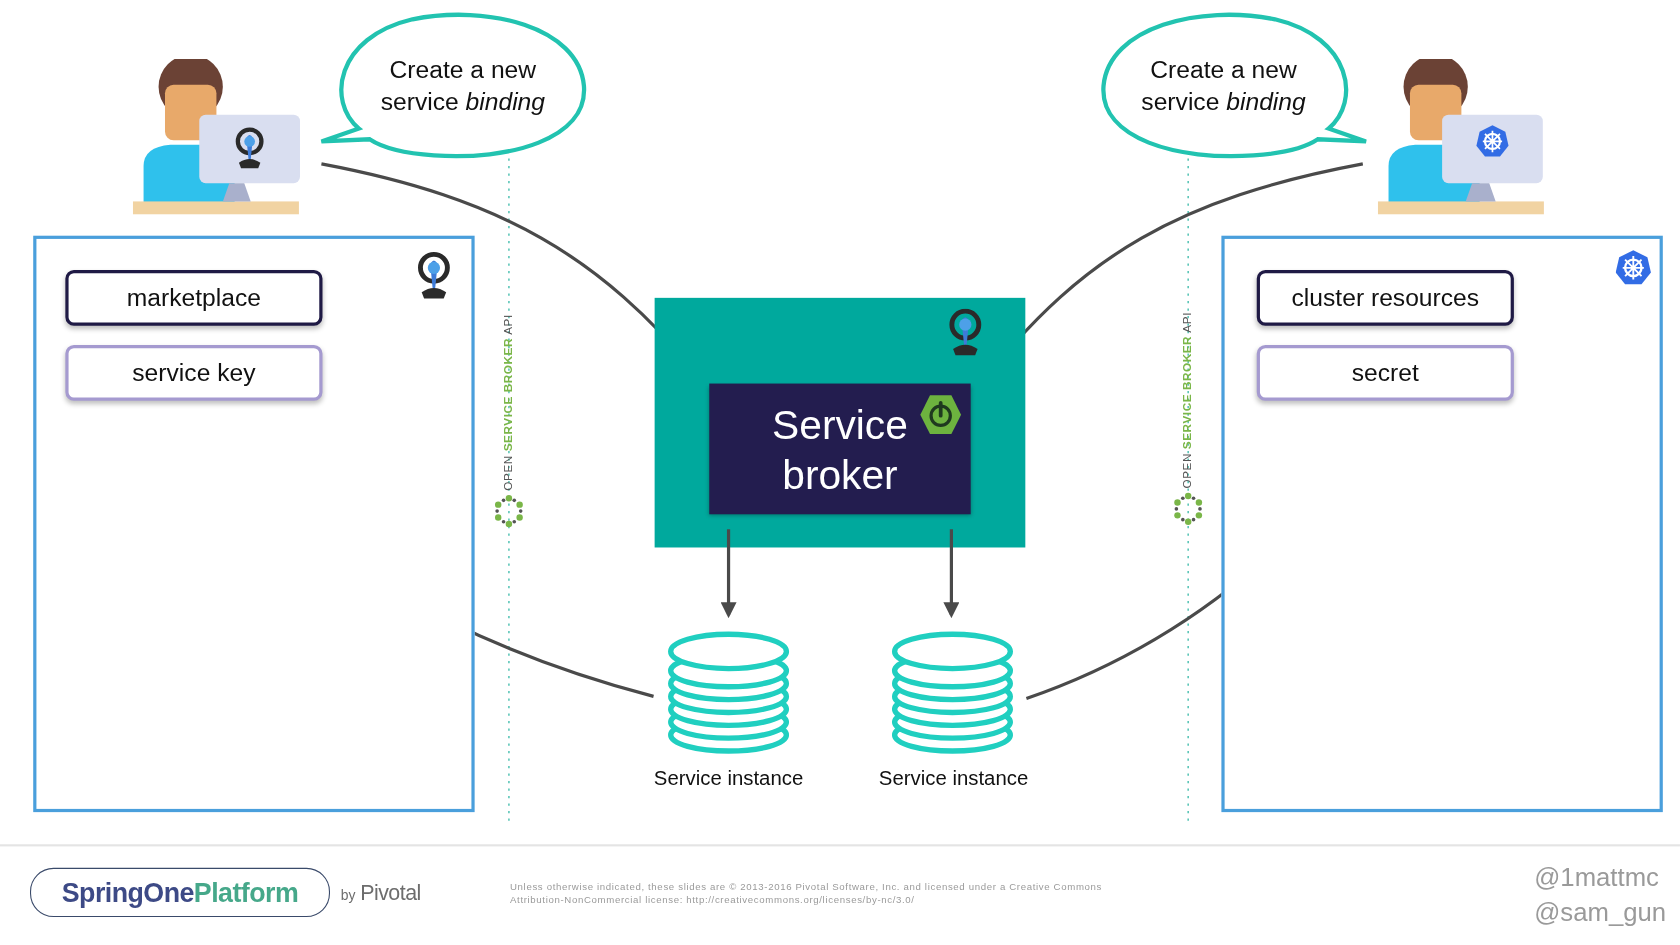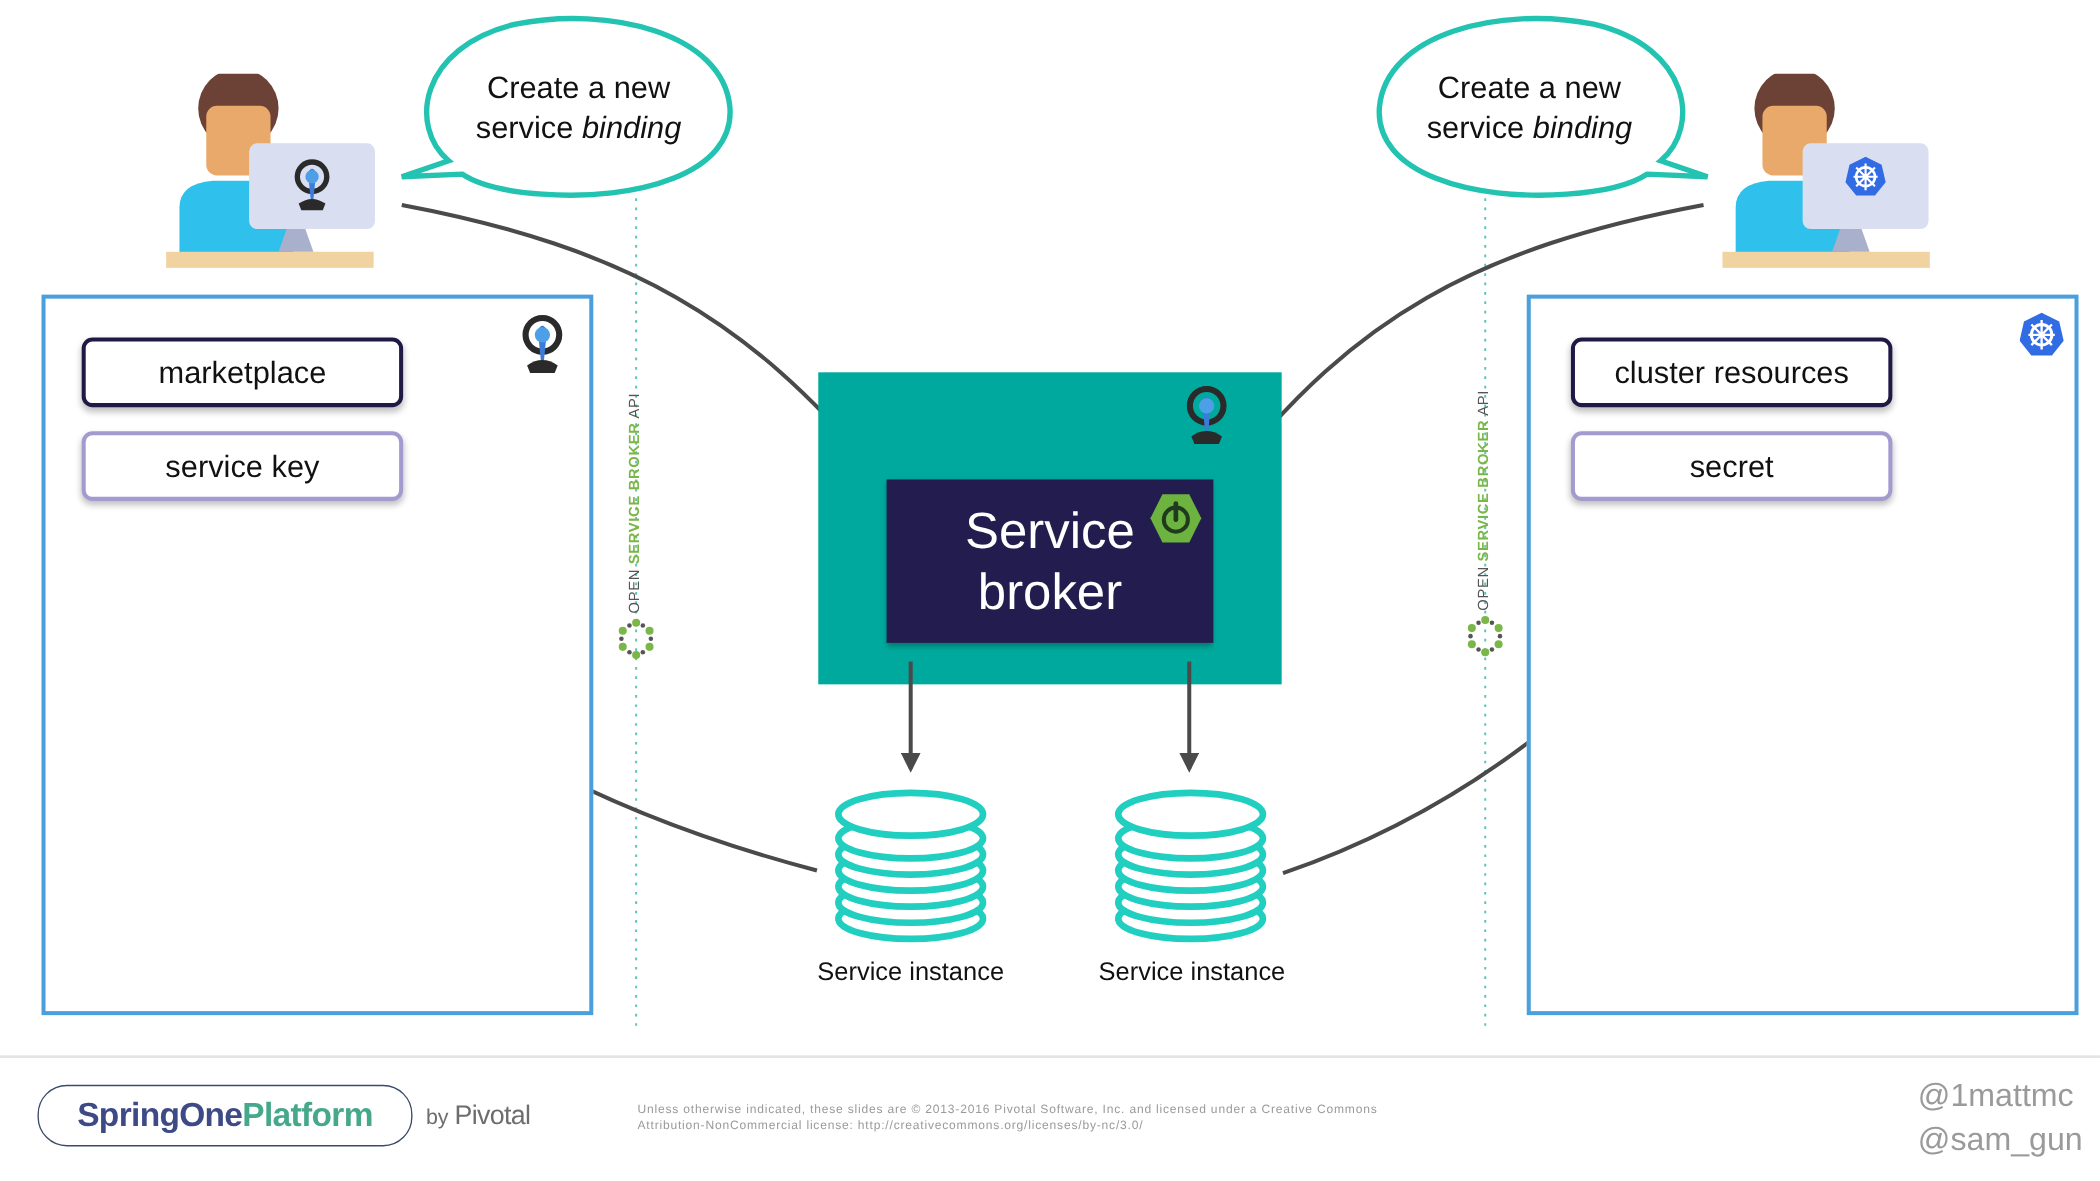--- a/index.html
+++ b/index.html
@@ -20,21 +20,21 @@
   .broker-inner { position:absolute; left:662px; top:358px; width:244px; height:122px; background:#231d4f;
                   box-shadow:0 2px 4px rgba(0,0,0,0.3); }
   .broker-title { position:absolute; left:0; top:16px; width:244px; text-align:center; color:#fff; font-size:38px; line-height:46px; }
   .inst-label { position:absolute; font-size:19px; color:#111; width:180px; text-align:center; }
   .footer-line { position:absolute; left:0; top:788px; width:1568px; height:2px; background:#e4e4e4; }
   .brand-pill { position:absolute; left:28px; top:810px; width:278px; height:44px; border-radius:22px; border:1.5px solid #3a4a6a;
                 display:flex; align-items:center; justify-content:center; font-size:25px; font-weight:bold; letter-spacing:-0.5px; }
   .brand-pill .s1 { color:#3d4a86; }
   .brand-pill .s2 { color:#46a88a; }
   .by-pivotal { position:absolute; left:318px; top:822px; color:#6d6d6d; }
-  .by-pivotal .by { font-size:16px; }
+  .by-pivotal .by { font-size:13px; }
   .by-pivotal .pv { font-size:20px; letter-spacing:-0.5px; }
   .legal { position:absolute; left:476px; top:822px; font-size:9px; color:#9a9a9a; letter-spacing:0.6px; line-height:12px; }
   .handle { position:absolute; font-size:24px; color:#9a9a9a; }
 </style>
 </head>
 <body>
 
 <div id="stage">
 
   <svg class="abs" style="left:0;top:0" width="1568" height="882">

